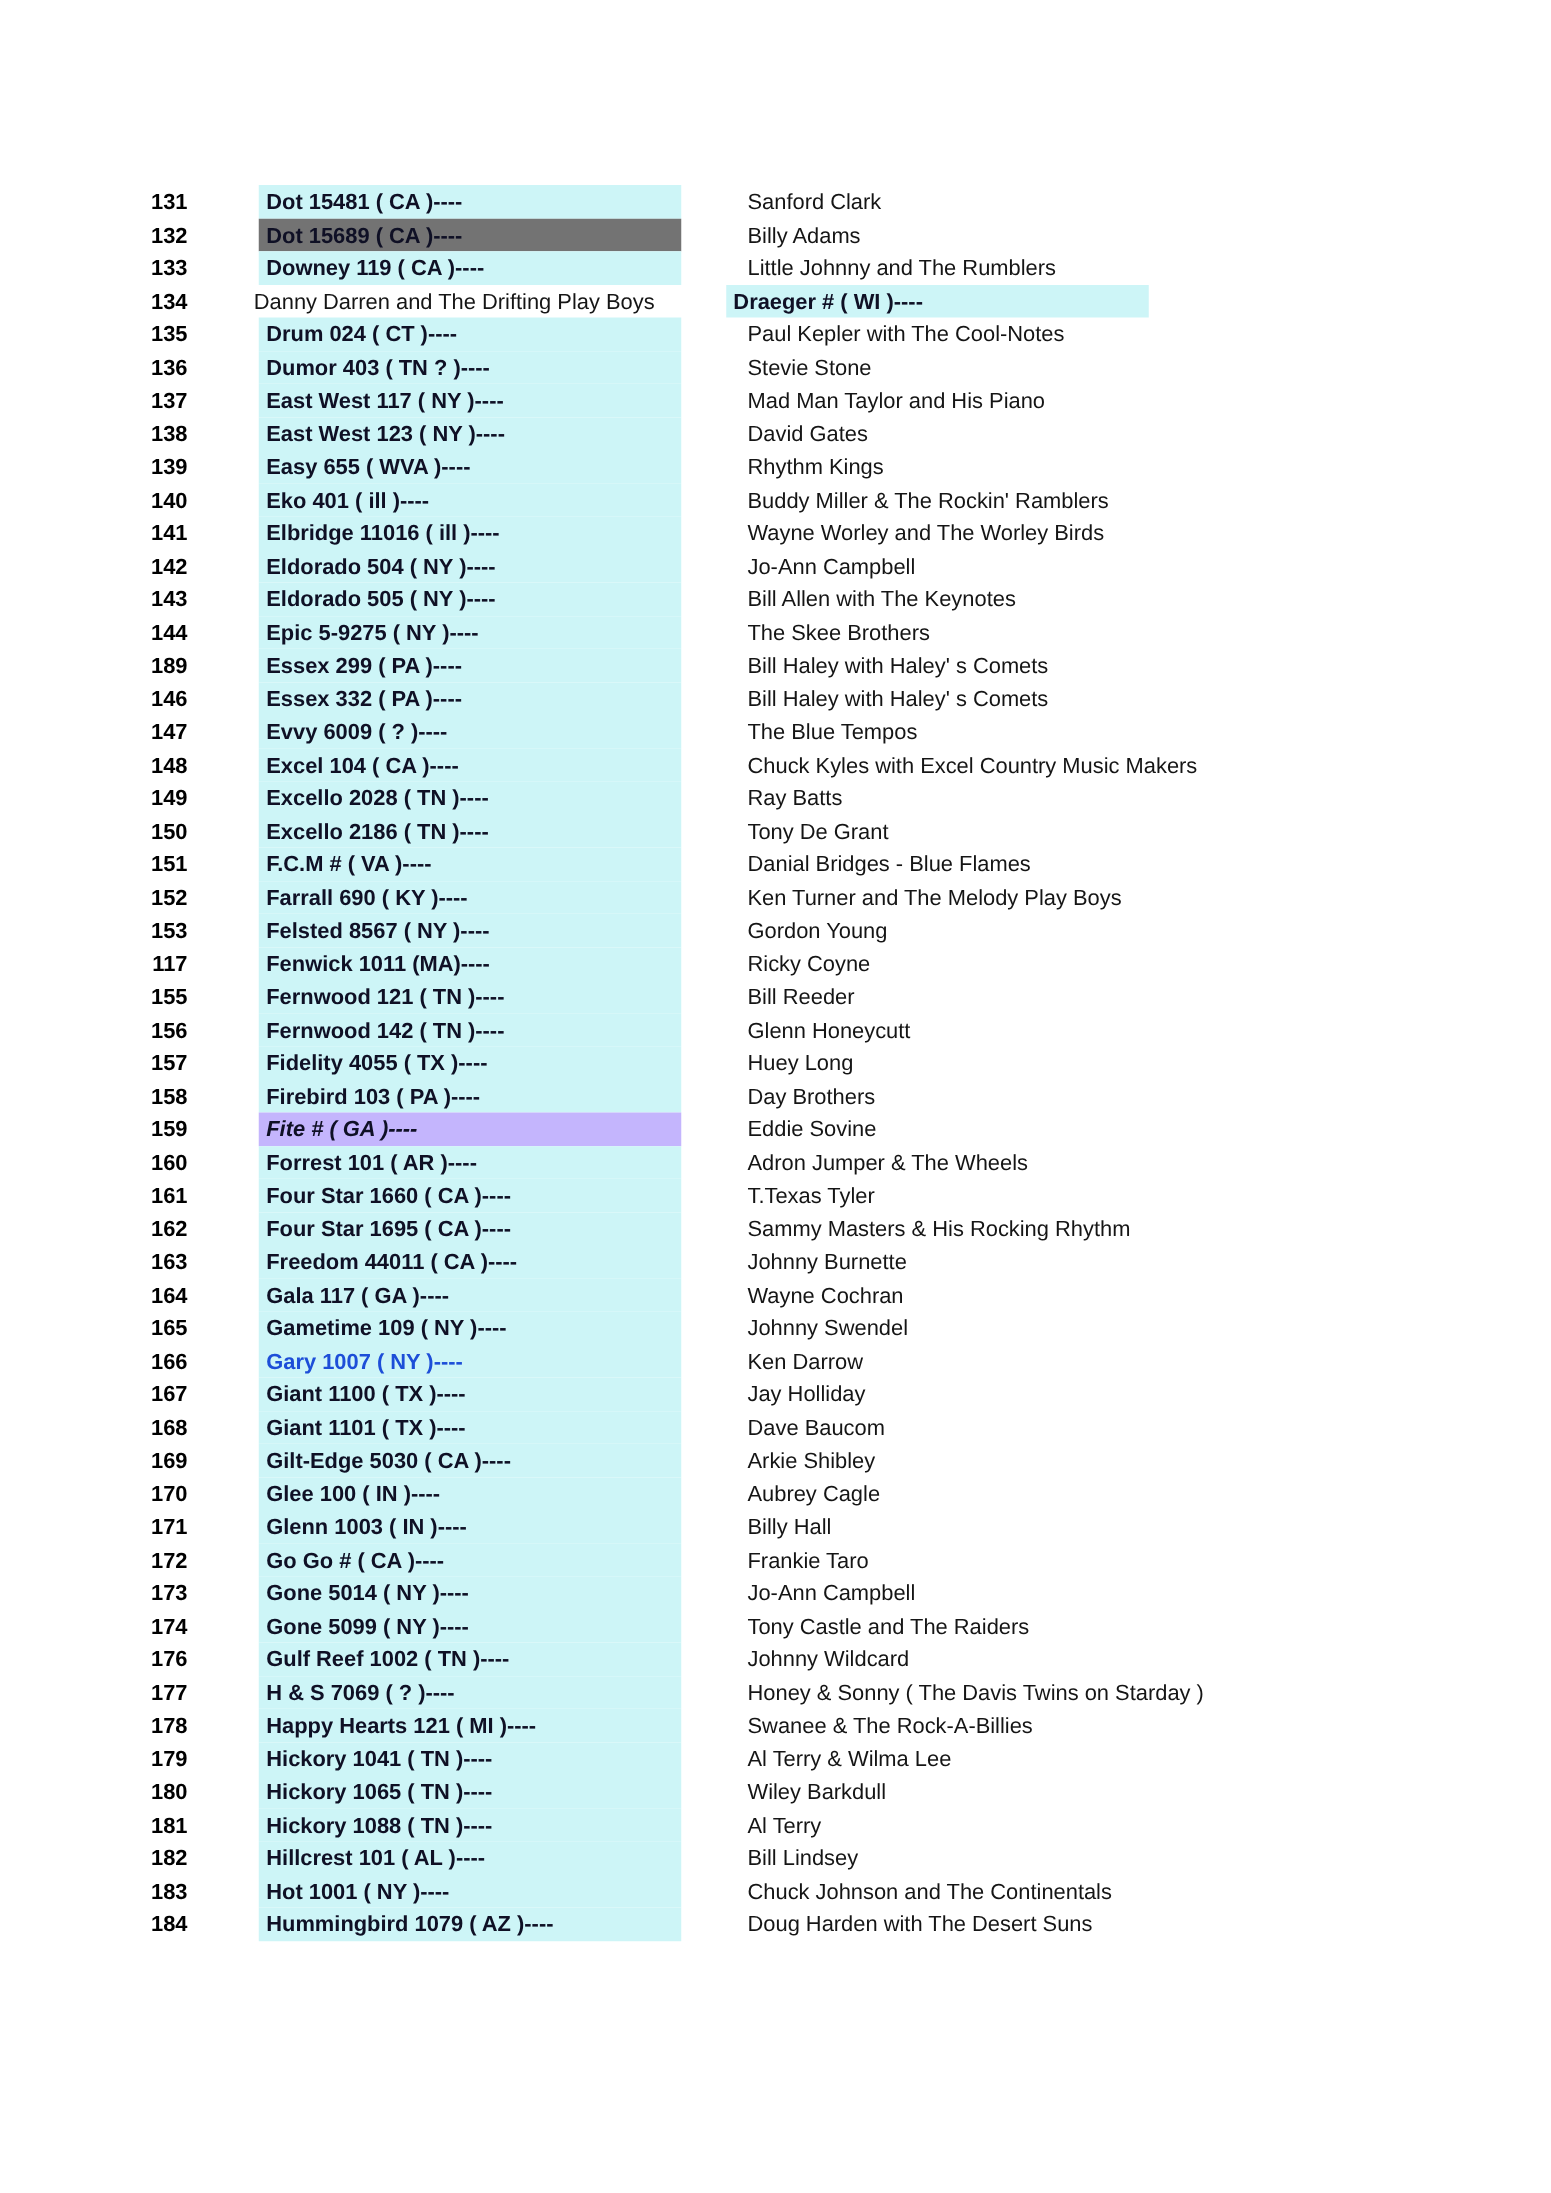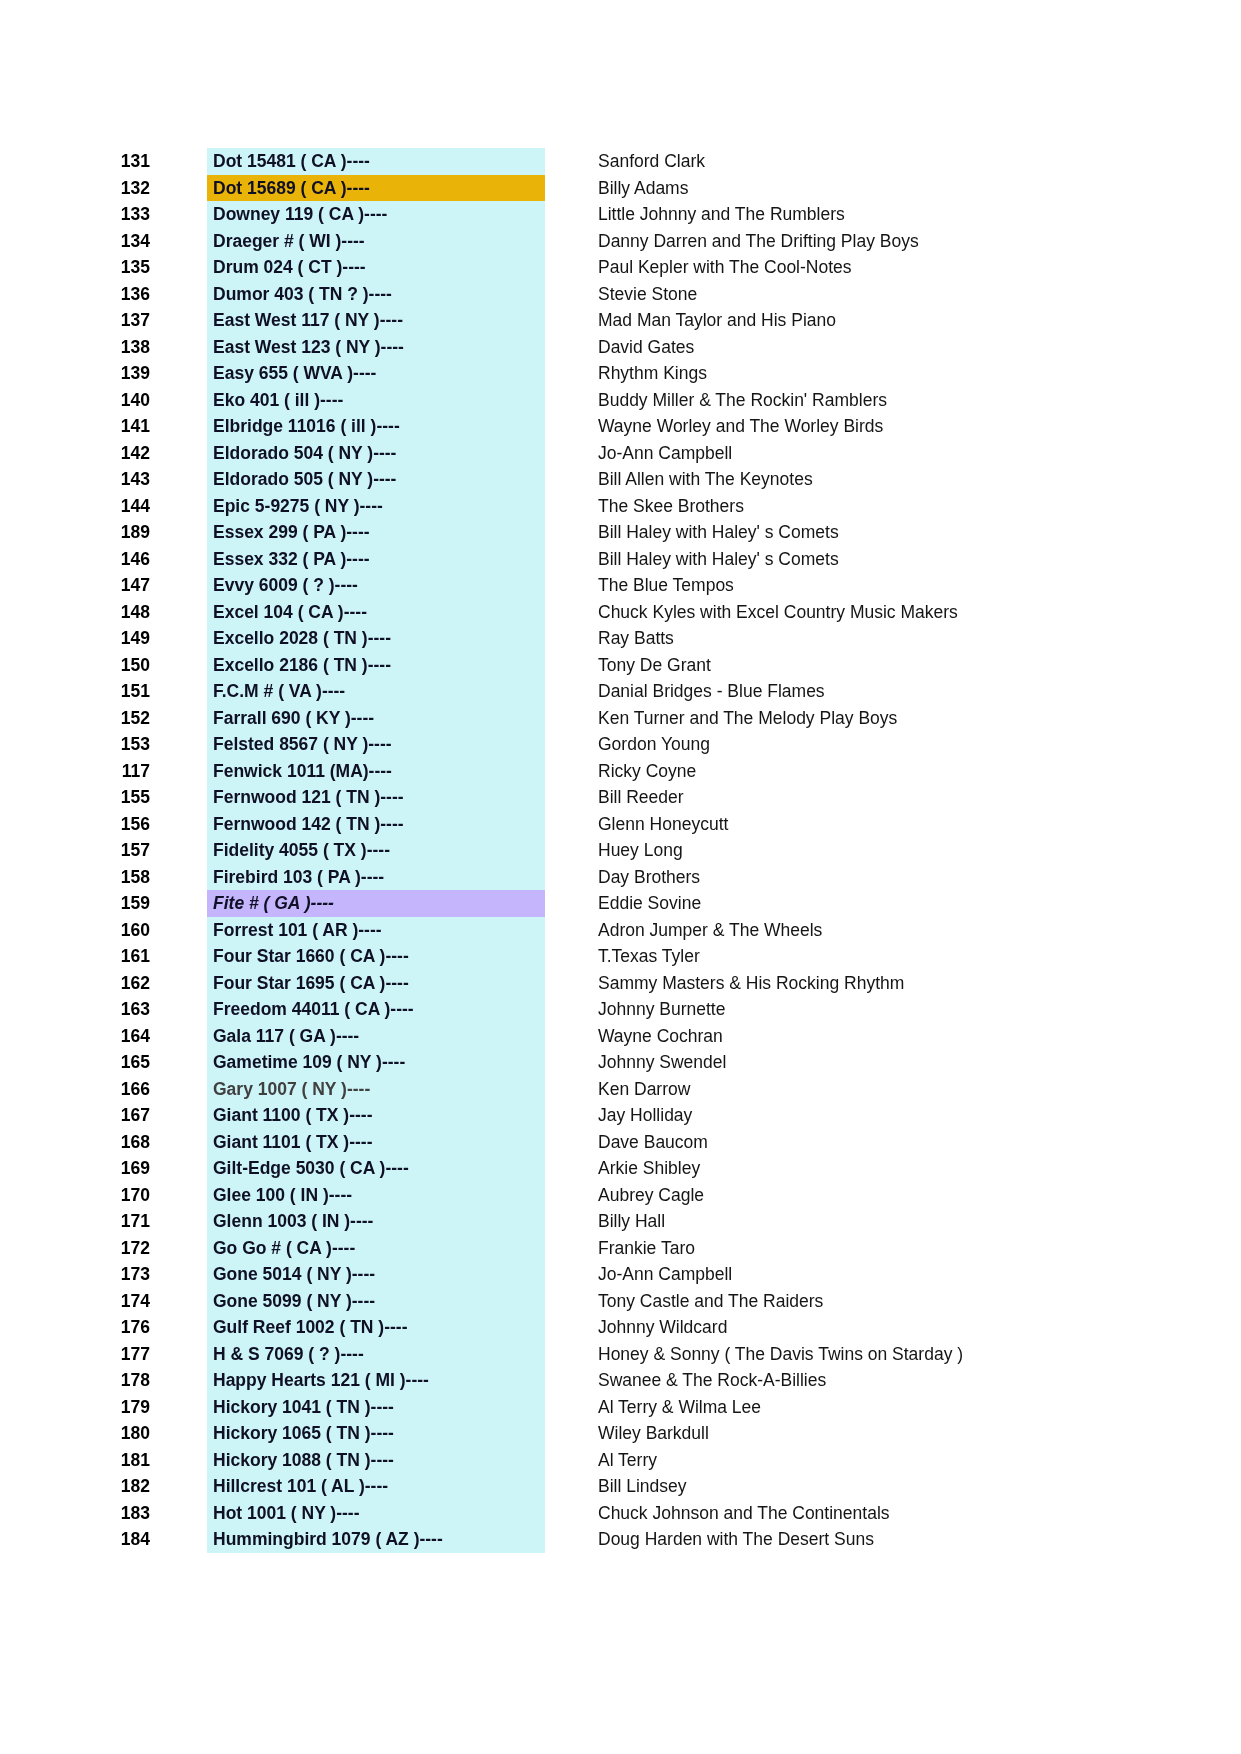--- a/index.html
+++ b/index.html
@@ -56,34 +56,34 @@
 <div class="page">
   <div class="record-table">
   <div class="row">
     <div class="cell num">131</div>
     <div class="cell label" style="background: rgb(205, 245, 247); color: rgb(15, 16, 37);">Dot 15481 ( CA )----</div>
     <div class="cell artist">Sanford Clark</div>
   </div>
 
   <div class="row">
     <div class="cell num">132</div>
-    <div class="cell label" style="background: #eab308; color: rgb(15, 16, 37);">Dot 15689 ( CA )----</div>
+    <div class="cell label" style="background: #737373; color: rgb(15, 16, 37);">Dot 15689 ( CA )----</div>
     <div class="cell artist">Billy Adams</div>
   </div>
 
   <div class="row">
     <div class="cell num">133</div>
     <div class="cell label" style="background: rgb(205, 245, 247); color: rgb(15, 16, 37);">Downey 119 ( CA )----</div>
     <div class="cell artist">Little Johnny and The Rumblers</div>
   </div>
 
   <div class="row">
     <div class="cell num">134</div>
+    <div class="cell artist">Danny Darren and The Drifting Play Boys</div>
     <div class="cell label" style="background: rgb(205, 245, 247); color: rgb(15, 16, 37);">Draeger # ( WI )----</div>
-    <div class="cell artist">Danny Darren and The Drifting Play Boys</div>
   </div>
 
   <div class="row">
     <div class="cell num">135</div>
     <div class="cell label" style="background: rgb(205, 245, 247); color: rgb(15, 16, 37);">Drum 024 ( CT )----</div>
     <div class="cell artist">Paul Kepler with The Cool-Notes</div>
   </div>
 
   <div class="row">
     <div class="cell num">136</div>
@@ -260,21 +260,21 @@
   </div>
 
   <div class="row">
     <div class="cell num">165</div>
     <div class="cell label" style="background: rgb(205, 245, 247); color: rgb(15, 16, 37);">Gametime 109 ( NY )----</div>
     <div class="cell artist">Johnny Swendel</div>
   </div>
 
   <div class="row">
     <div class="cell num">166</div>
-    <div class="cell label" style="background: rgb(205, 245, 247); color: #404040;">Gary 1007 ( NY )----</div>
+    <div class="cell label" style="background: rgb(205, 245, 247); color: #1d4ed8;">Gary 1007 ( NY )----</div>
     <div class="cell artist">Ken Darrow</div>
   </div>
 
   <div class="row">
     <div class="cell num">167</div>
     <div class="cell label" style="background: rgb(205, 245, 247); color: rgb(15, 16, 37);">Giant 1100 ( TX )----</div>
     <div class="cell artist">Jay Holliday</div>
   </div>
 
   <div class="row">

